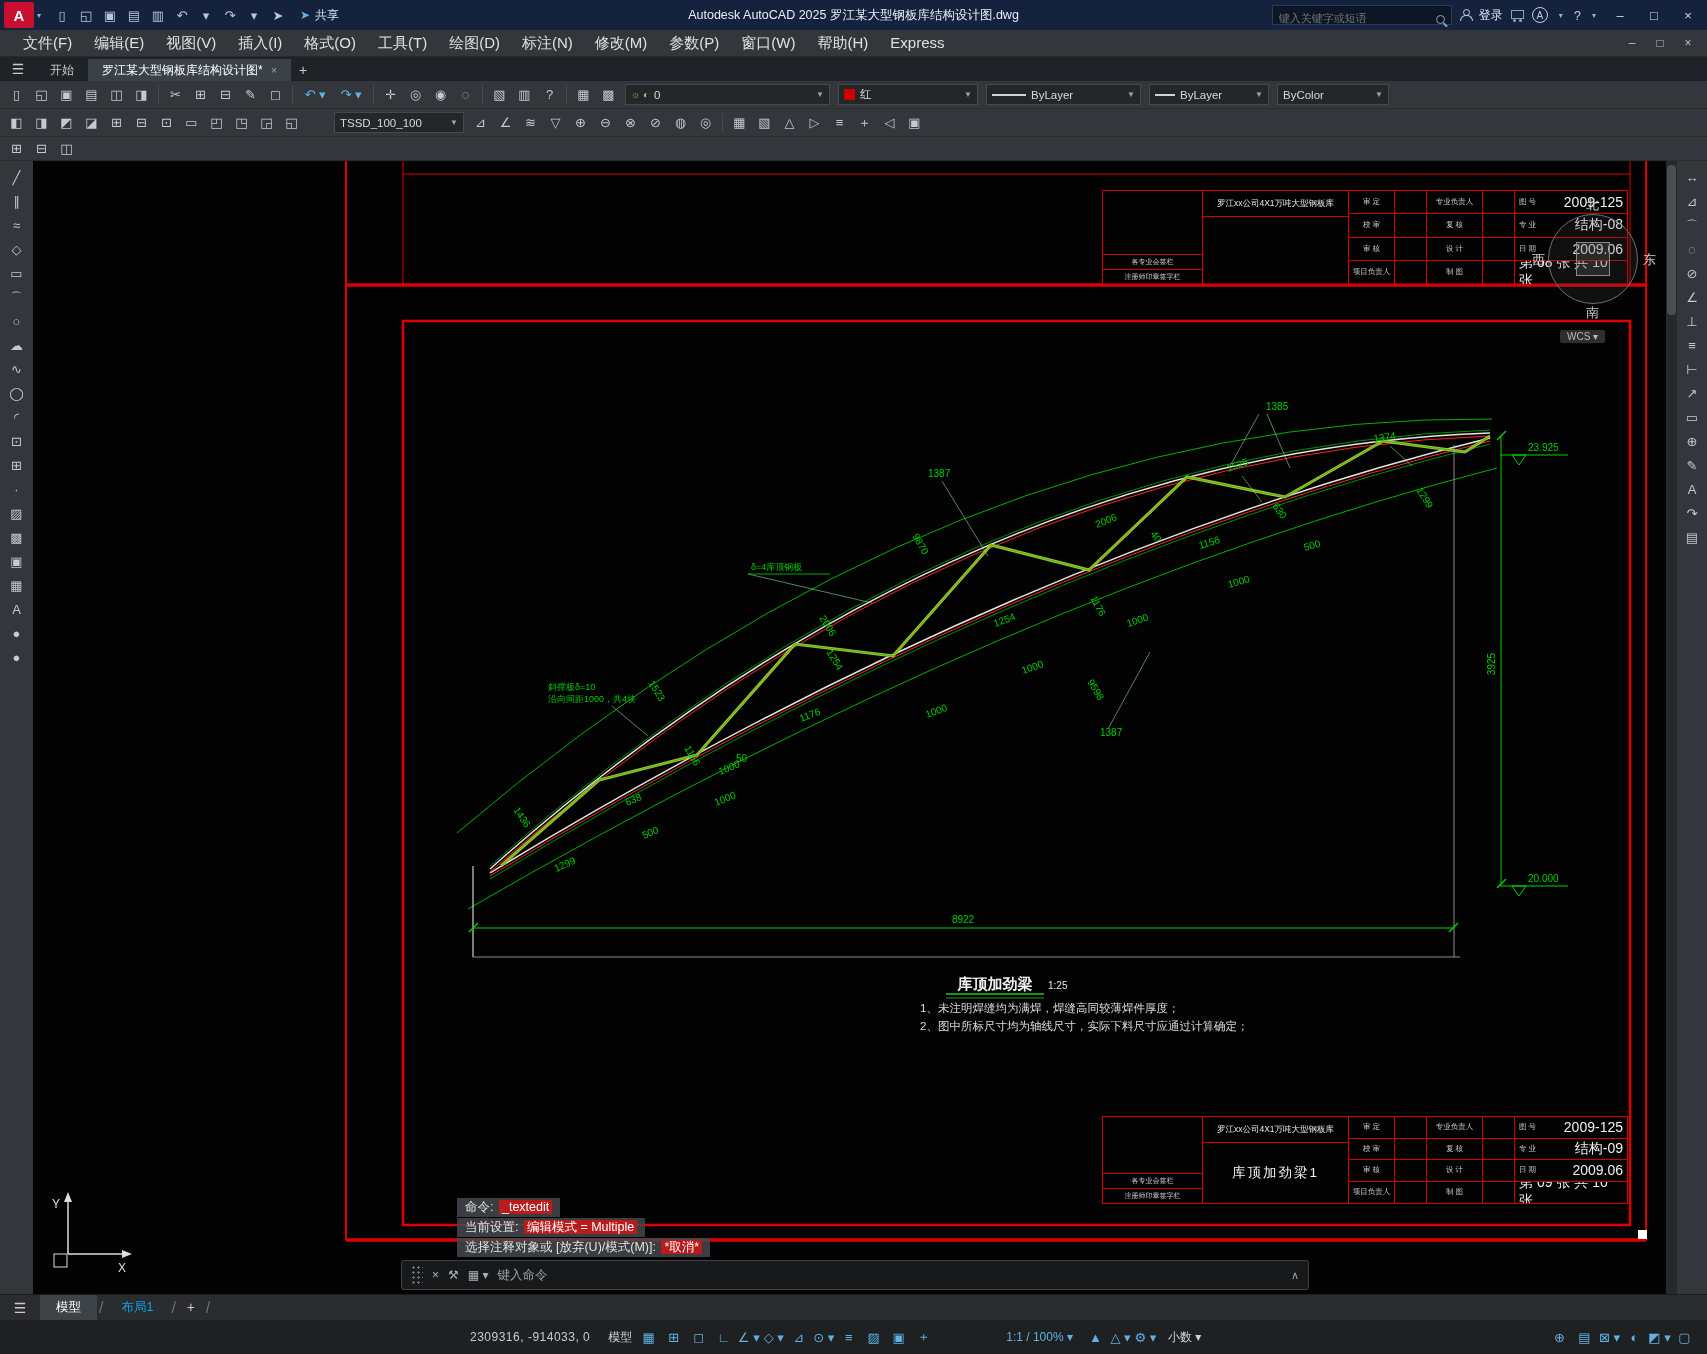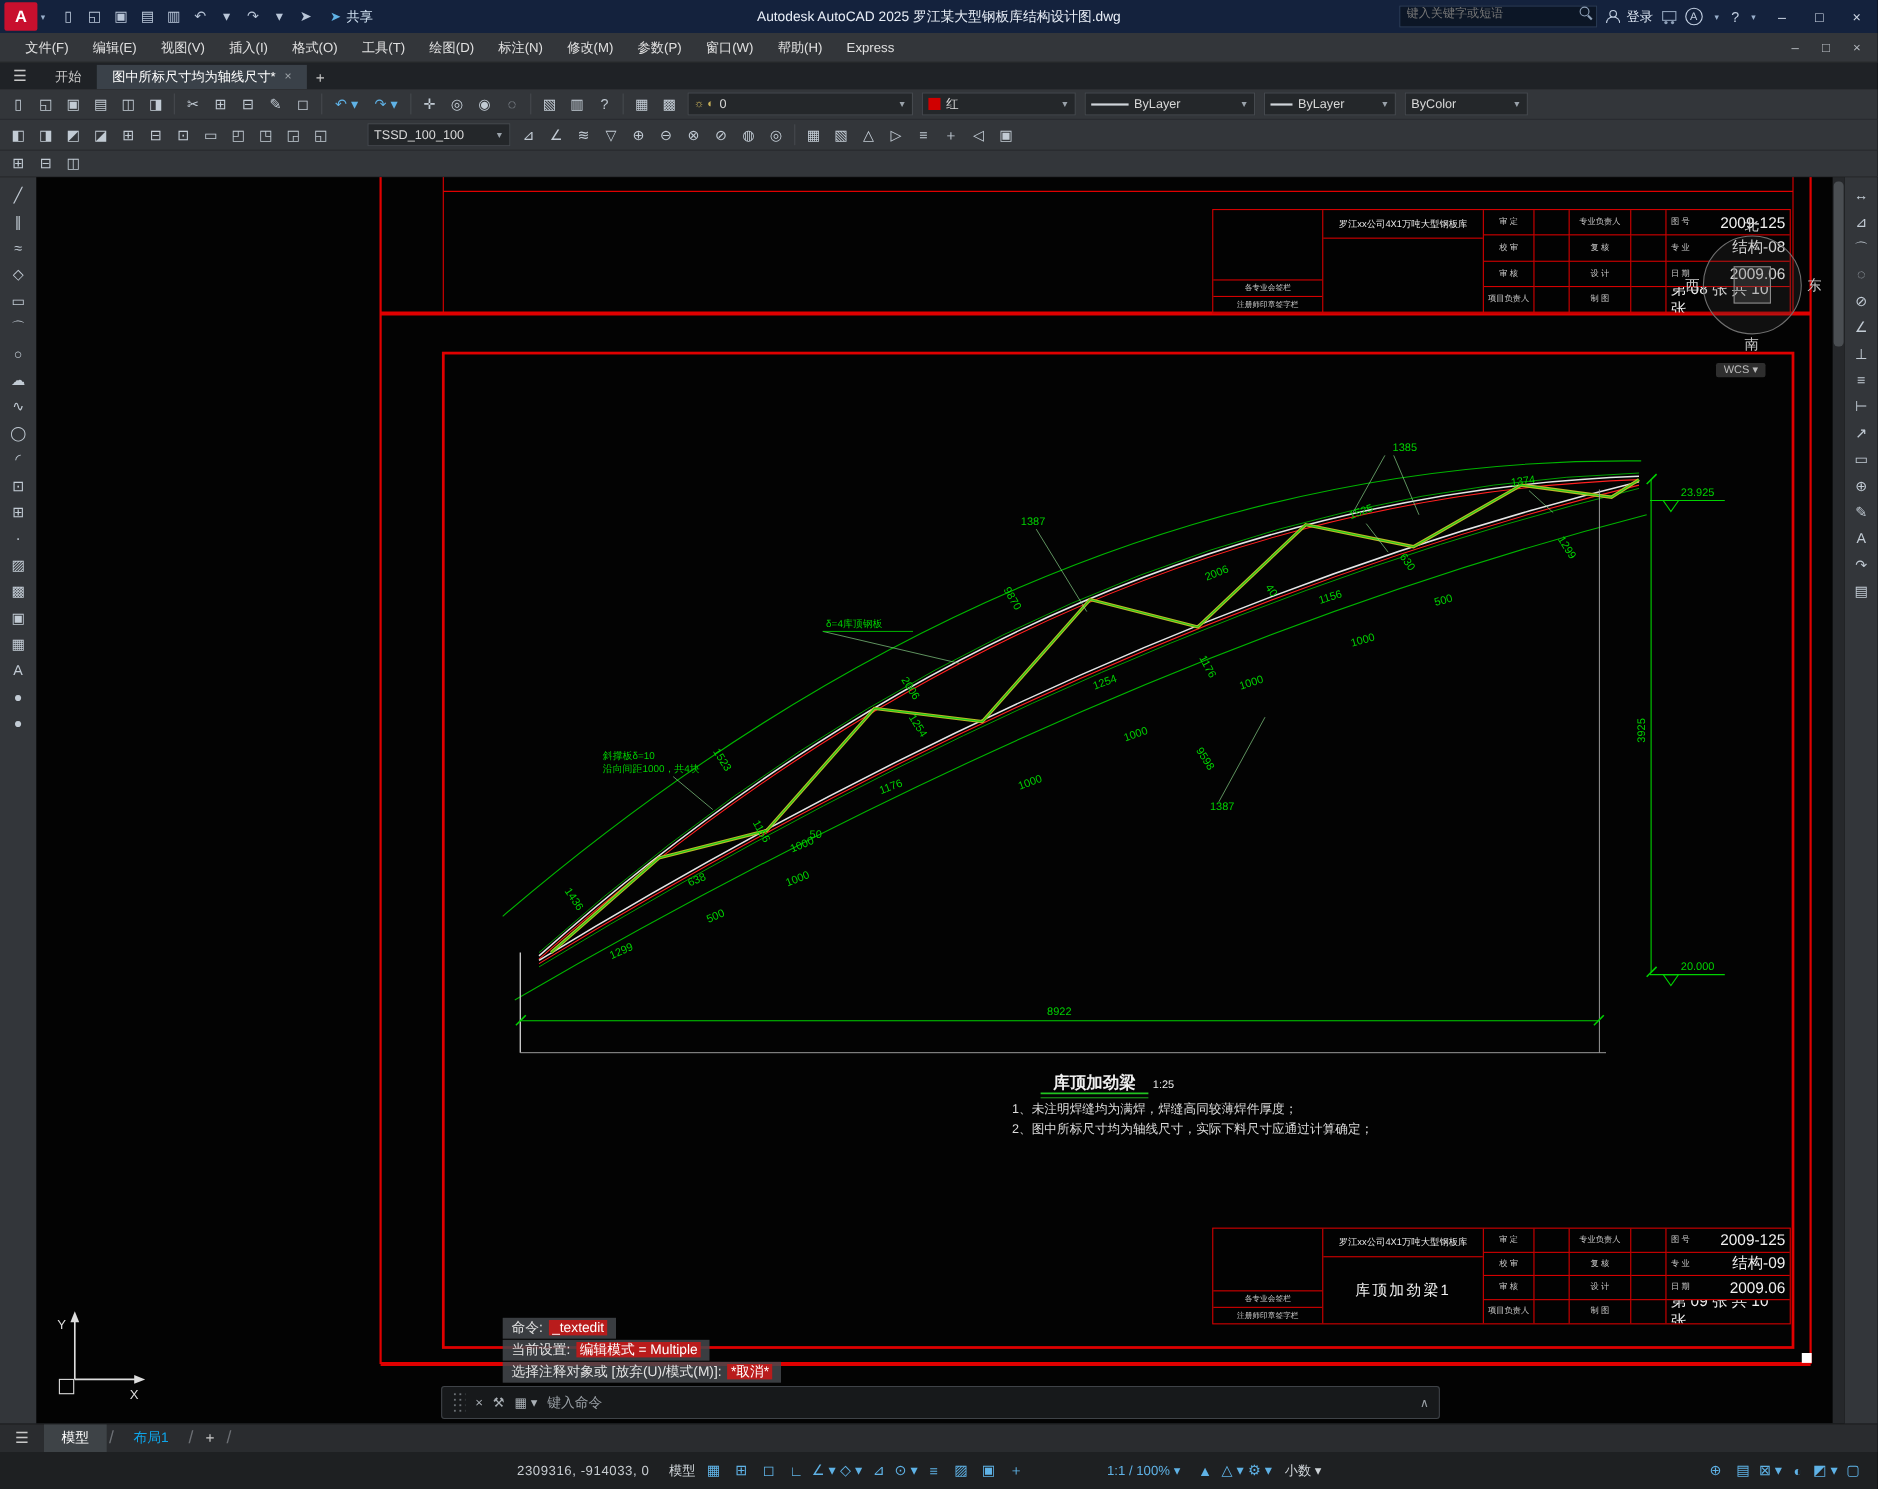--- a/index.html
+++ b/index.html
@@ -7,36 +7,36 @@
 font-family:"Liberation Sans","DejaVu Sans",sans-serif;color:#d4d4d4;-webkit-user-select:none;user-select:none}
 
 .titlebar{position:absolute;left:0;top:0;width:1707px;height:30px;background:#14223d;display:flex;align-items:center;z-index:30}
 .logo{width:30px;height:26px;margin-left:4px;background:#c8102e;color:#fff;font-weight:bold;font-size:15px;display:flex;align-items:center;justify-content:center;border-radius:2px}
 .caret{font-size:8px;color:#9ab0cc;padding:0 3px}
 .qat{display:flex;align-items:center;margin-left:6px}
 .qat-icon{width:24px;height:24px;display:flex;align-items:center;justify-content:center;color:#b9c6d8;font-size:13px}
 .share{display:flex;align-items:center;gap:5px;margin-left:10px;color:#cfe0f0;font-size:12px}
 .win-title{position:absolute;left:50%;transform:translateX(-50%);font-size:12.5px;color:#e8eef7;white-space:nowrap}
 .tb-right{position:absolute;right:6px;top:0;height:30px;display:flex;align-items:center;gap:8px}
-.searchbox{width:180px;height:20px;background:#0c1626;border:1px solid #2a3b57;display:flex;align-items:flex-start;padding:0 6px}
+.searchbox{width:180px;height:20px;background:#0c1626;border:1px solid #2a3b57;display:flex;align-items:flex-end;padding:0 6px}
 .searchbox input{flex:1;background:transparent;border:none;outline:none;color:#aab6c8;font-size:11px;font-family:inherit}
 .mag{width:9px;height:9px;border:1.5px solid #8ea0b8;border-radius:50%;position:relative;flex:none}
 .mag::after{content:"";position:absolute;width:5px;height:1.5px;background:#8ea0b8;transform:rotate(45deg);right:-4px;bottom:-2px}
 .person{width:11px;height:12px;position:relative}
 .person::before{content:"";position:absolute;left:3px;top:0;width:5px;height:5px;border:1.2px solid #c3d0e2;border-radius:50%}
 .person::after{content:"";position:absolute;left:0;bottom:0;width:11px;height:5px;border:1.2px solid #c3d0e2;border-bottom:none;border-radius:6px 6px 0 0}
 .cart{position:relative;width:13px;height:10px}
 .cart::before{content:"";position:absolute;left:0;top:0;width:11px;height:7px;border:1.2px solid #8ea0b8}
 .cart::after{content:"";position:absolute;bottom:-2px;left:2px;width:3px;height:3px;border-radius:50%;background:#8ea0b8;box-shadow:6px 0 0 #8ea0b8}
 .acct{width:16px;height:16px;border:1.2px solid #c3d0e2;border-radius:50%;display:flex;align-items:center;justify-content:center;font-size:10px;color:#c3d0e2}
 .helpq{font-size:13px;color:#c3d0e2}
 .winbtn{width:26px;height:26px;display:flex;align-items:center;justify-content:center;color:#cfd8e6;font-size:13px}
 
 .menubar{position:absolute;left:0;top:30px;width:1707px;height:27px;background:#33363a;border-bottom:1px solid #26282b;display:flex;align-items:center;padding-left:12px;z-index:29}
-.menu-item{padding:0 11px;font-size:12px;color:#e0e0e0;line-height:26px;white-space:nowrap}
+.menu-item{padding:0 11px;font-size:15px;color:#e0e0e0;line-height:26px;white-space:nowrap}
 .mdi{position:absolute;right:8px;display:flex;gap:6px}
 .mdi span{width:22px;text-align:center;color:#b9bec4;font-size:12px}
 
 .tabbar{position:absolute;left:0;top:57px;width:1707px;height:24px;background:#1f2226;display:flex;align-items:flex-end;z-index:28}
 .hamb{width:36px;height:24px;display:flex;align-items:center;justify-content:center;color:#c8c8c8;font-size:14px}
 .tab{height:22px;line-height:22px;padding:0 14px;font-size:12px;color:#c8c8c8;white-space:nowrap}
 .tab.active{background:#3a4149;color:#fff;display:flex;align-items:center;gap:8px}
 .tab .x{color:#9aa0a6;font-size:11px}
 .tab-add{width:24px;text-align:center;color:#c8c8c8;font-size:14px;line-height:22px}
 
@@ -174,21 +174,21 @@
     <span>–</span>
     <span>□</span>
     <span>×</span>
   </div>
 </div>
 
 <div class="tabbar">
   <span class="hamb">☰</span>
   <span class="tab">开始</span>
   <span class="tab active">
-    <span>图中所标尺寸均为轴线尺寸*</span>
+    <span>罗江某大型钢板库结构设计图*</span>
     <span class="x">×</span>
   </span>
   <span class="tab-add">+</span>
 </div>
 
 <div class="toolrow" id="toolrow1">
   <div class="tb-group">
 
   <span class="tb-icon">▯</span>
       <span class="tb-icon">◱</span>

